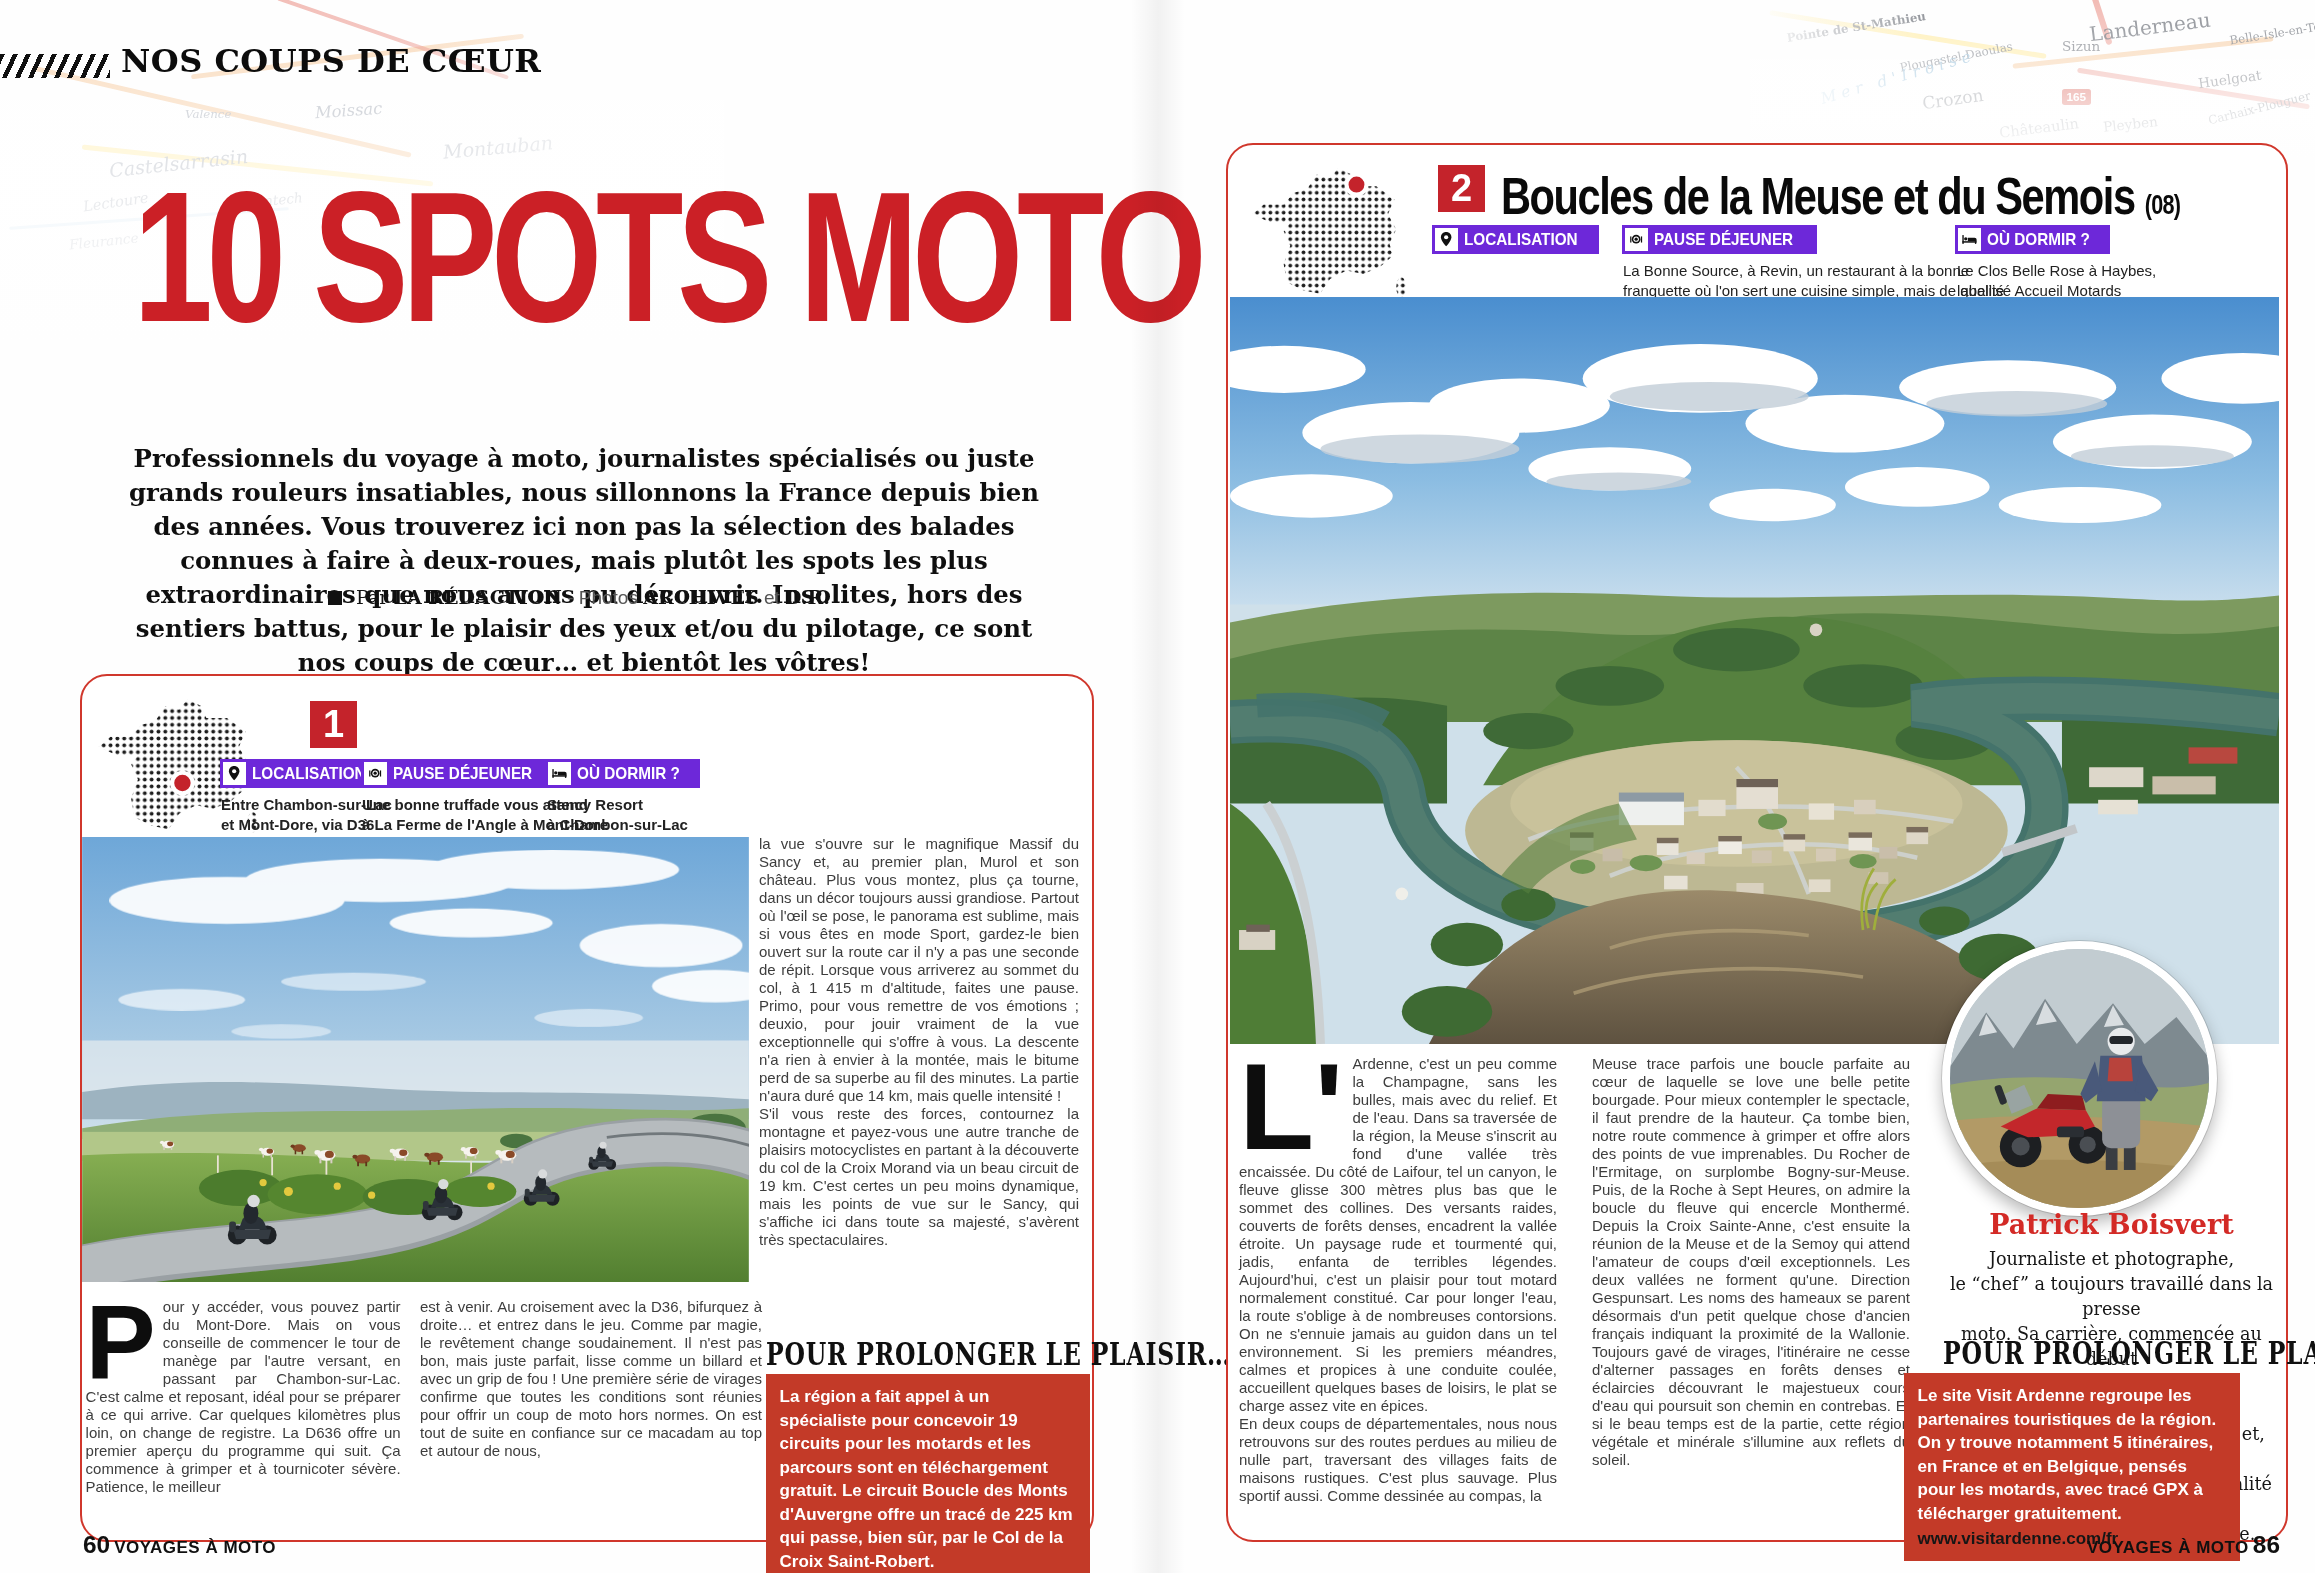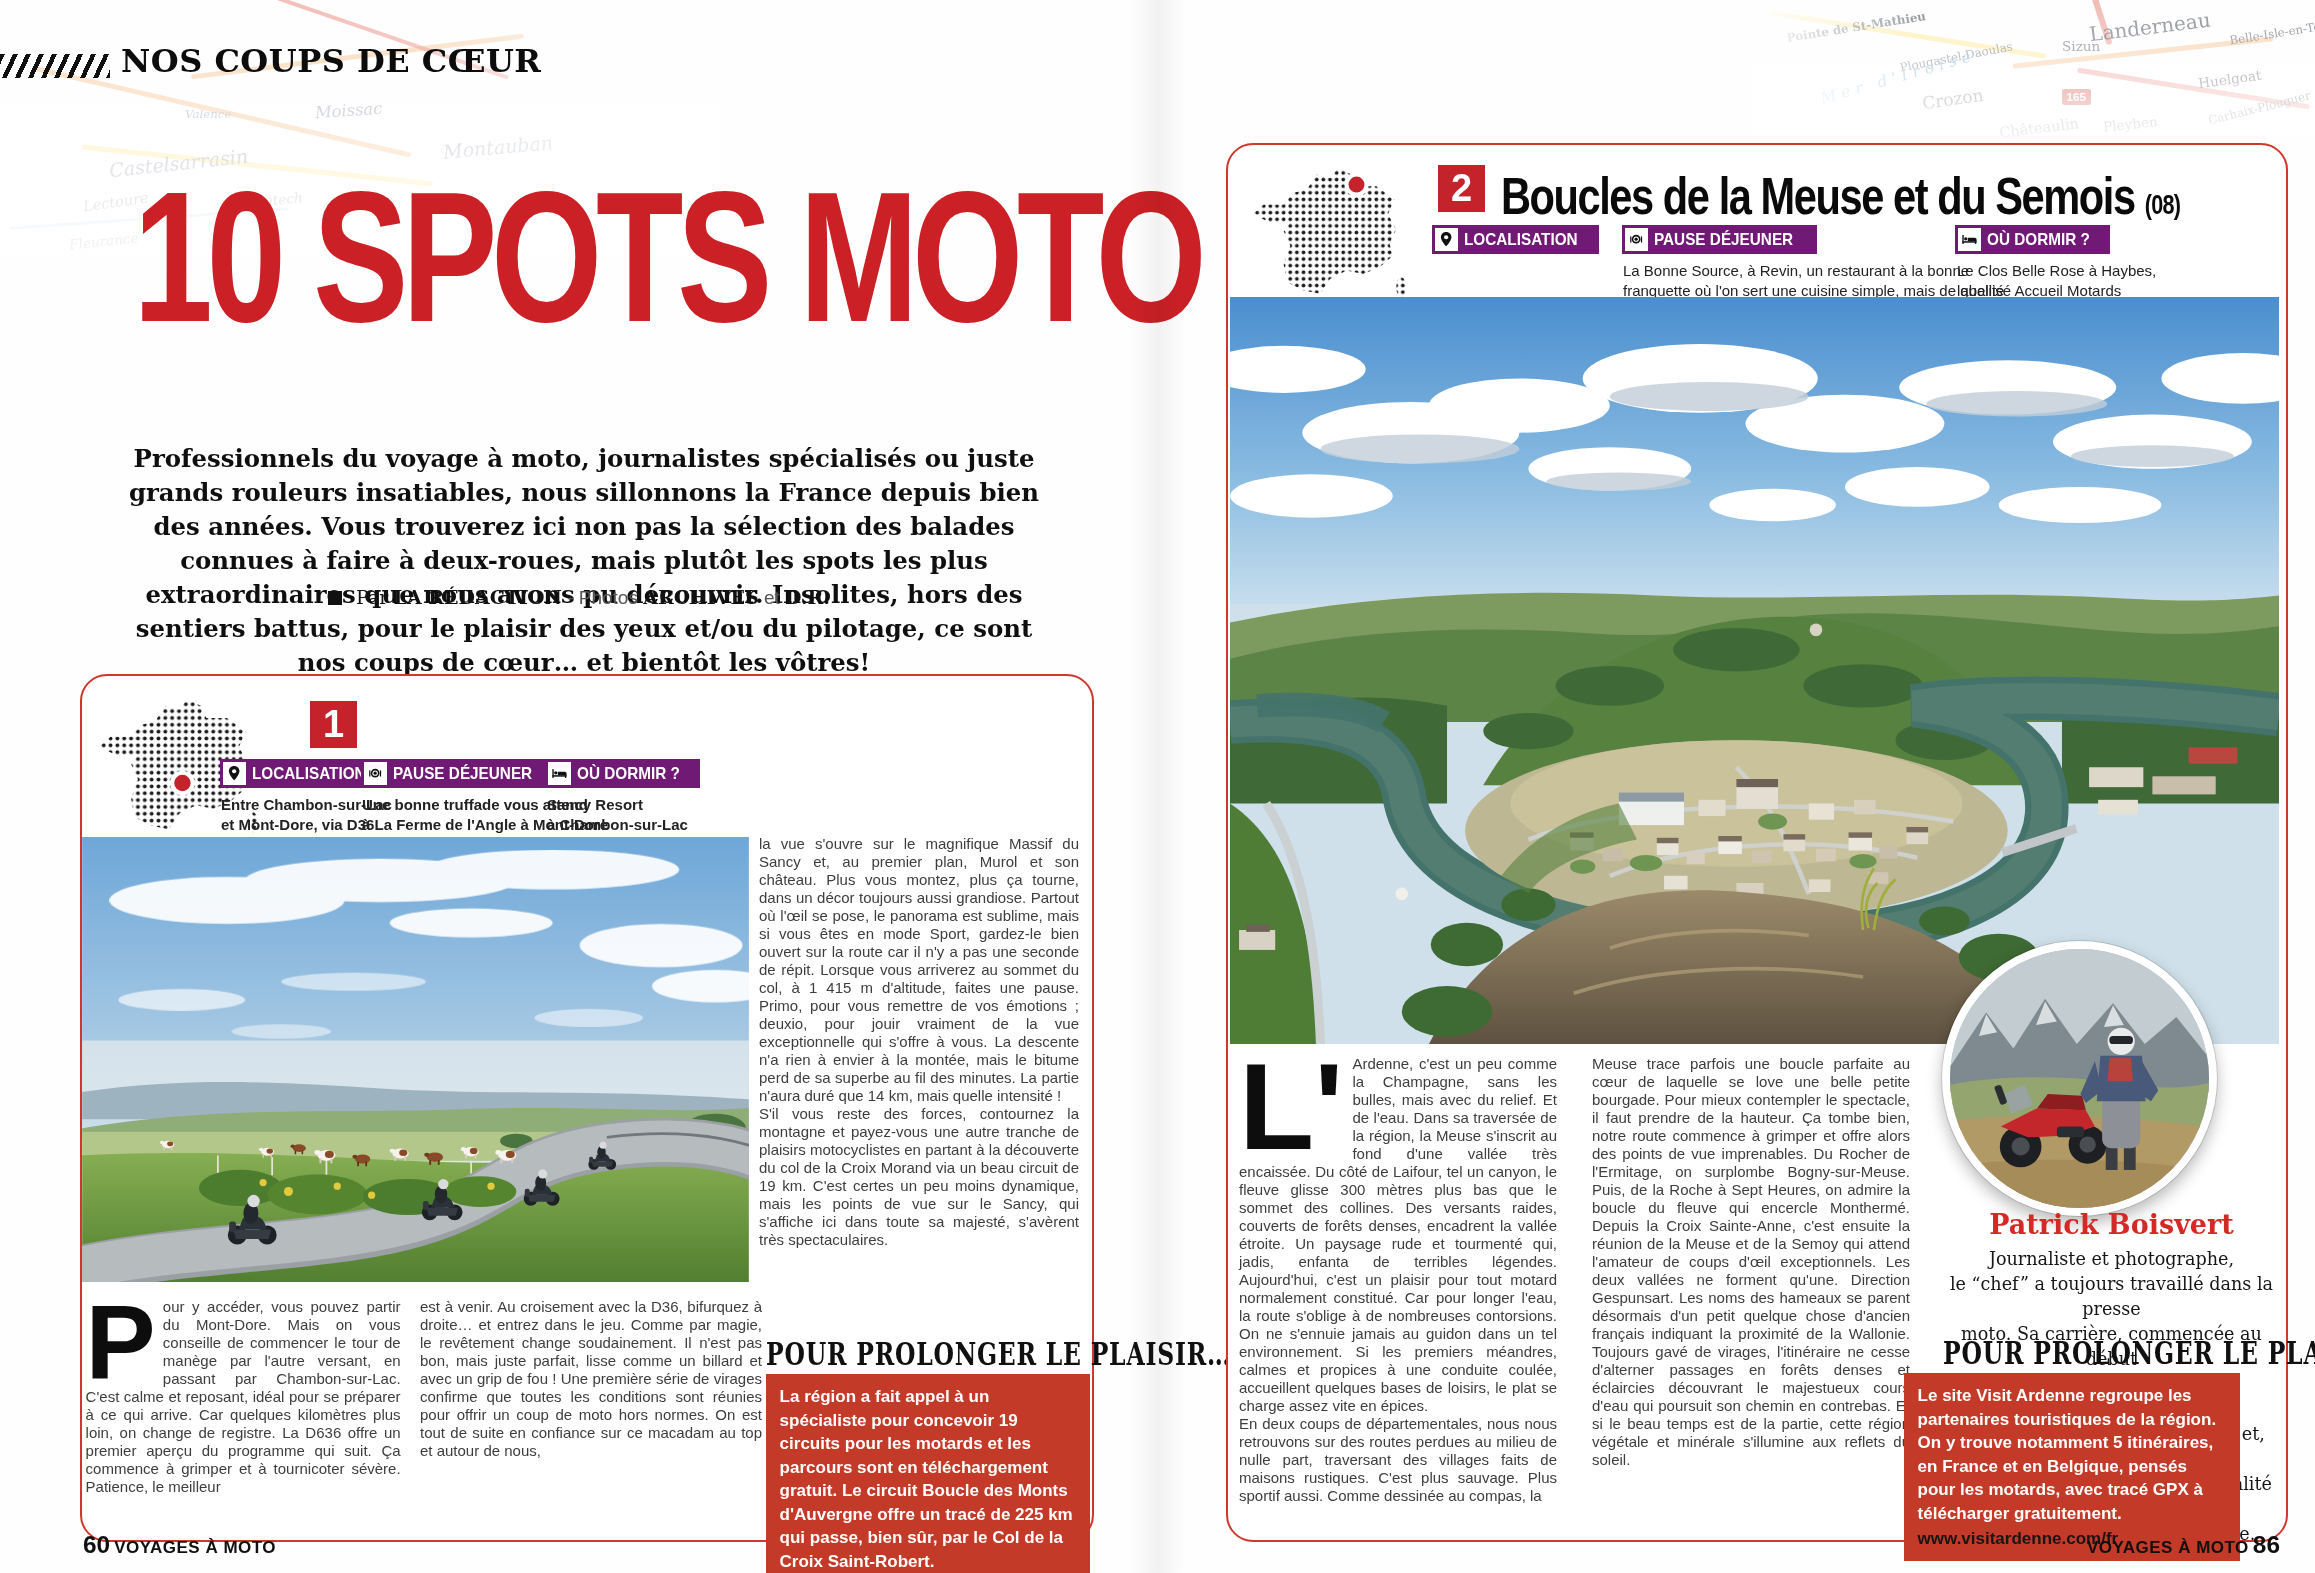--- a/index.html
+++ b/index.html
@@ -37,21 +37,21 @@
   .card{position:absolute;border:2.7px solid #d0372c;border-radius:27px;background:#fff;}
   .card1{left:80px;top:674px;width:1010px;height:864px;}
   .card2{left:1226px;top:143px;width:1058px;height:1395px;}
   .fr-map{position:absolute;}
   .numbox{position:absolute;width:47px;height:47px;background:#c4232b;color:#fff;font-weight:bold;
           font-size:38px;display:flex;align-items:center;justify-content:center;}
   .sec-title{position:absolute;font-weight:bold;color:#0a0a0a;line-height:1;letter-spacing:-1.8px;white-space:nowrap;}
   .sec-title .cx{display:inline-block;transform:scaleX(.8);transform-origin:left center;}
   .sec-title .dept{font-size:.52em;letter-spacing:-0.9px;}
   .t1{font-size:56px;} .t2{font-size:52px;}
-  .badge{position:absolute;height:29px;background:#701a75;display:flex;align-items:center;padding-right:9px;}
+  .badge{position:absolute;height:29px;background:#6d28d9;display:flex;align-items:center;padding-right:9px;}
   .badge .ic{width:23.5px;height:23.5px;background:#fff;margin:2.7px 5.4px 2.7px 2.7px;display:flex;align-items:center;justify-content:center;}
   .badge .lb{color:#fff;font-weight:bold;font-size:17px;white-space:nowrap;display:inline-block;transform:scaleX(.9);transform-origin:left center;}
   .badge-sub{position:absolute;font-size:15px;line-height:20px;color:#222;font-weight:bold;white-space:pre-line;}
   
   .col{position:absolute;font-size:15px;line-height:18px;color:#3d3d3d;text-align:justify;}
   .coltext{white-space:pre-line;}
   .dcap{float:left;font-weight:bold;color:#0d0d0d;line-height:.8;margin:2.7px 7.2px 0 0;}
   .dcap1{font-size:105px;}
   .dcap2{font-size:123px;margin-right:9px;}
   .photo{position:absolute;overflow:hidden;background:#cfe0ea;}

